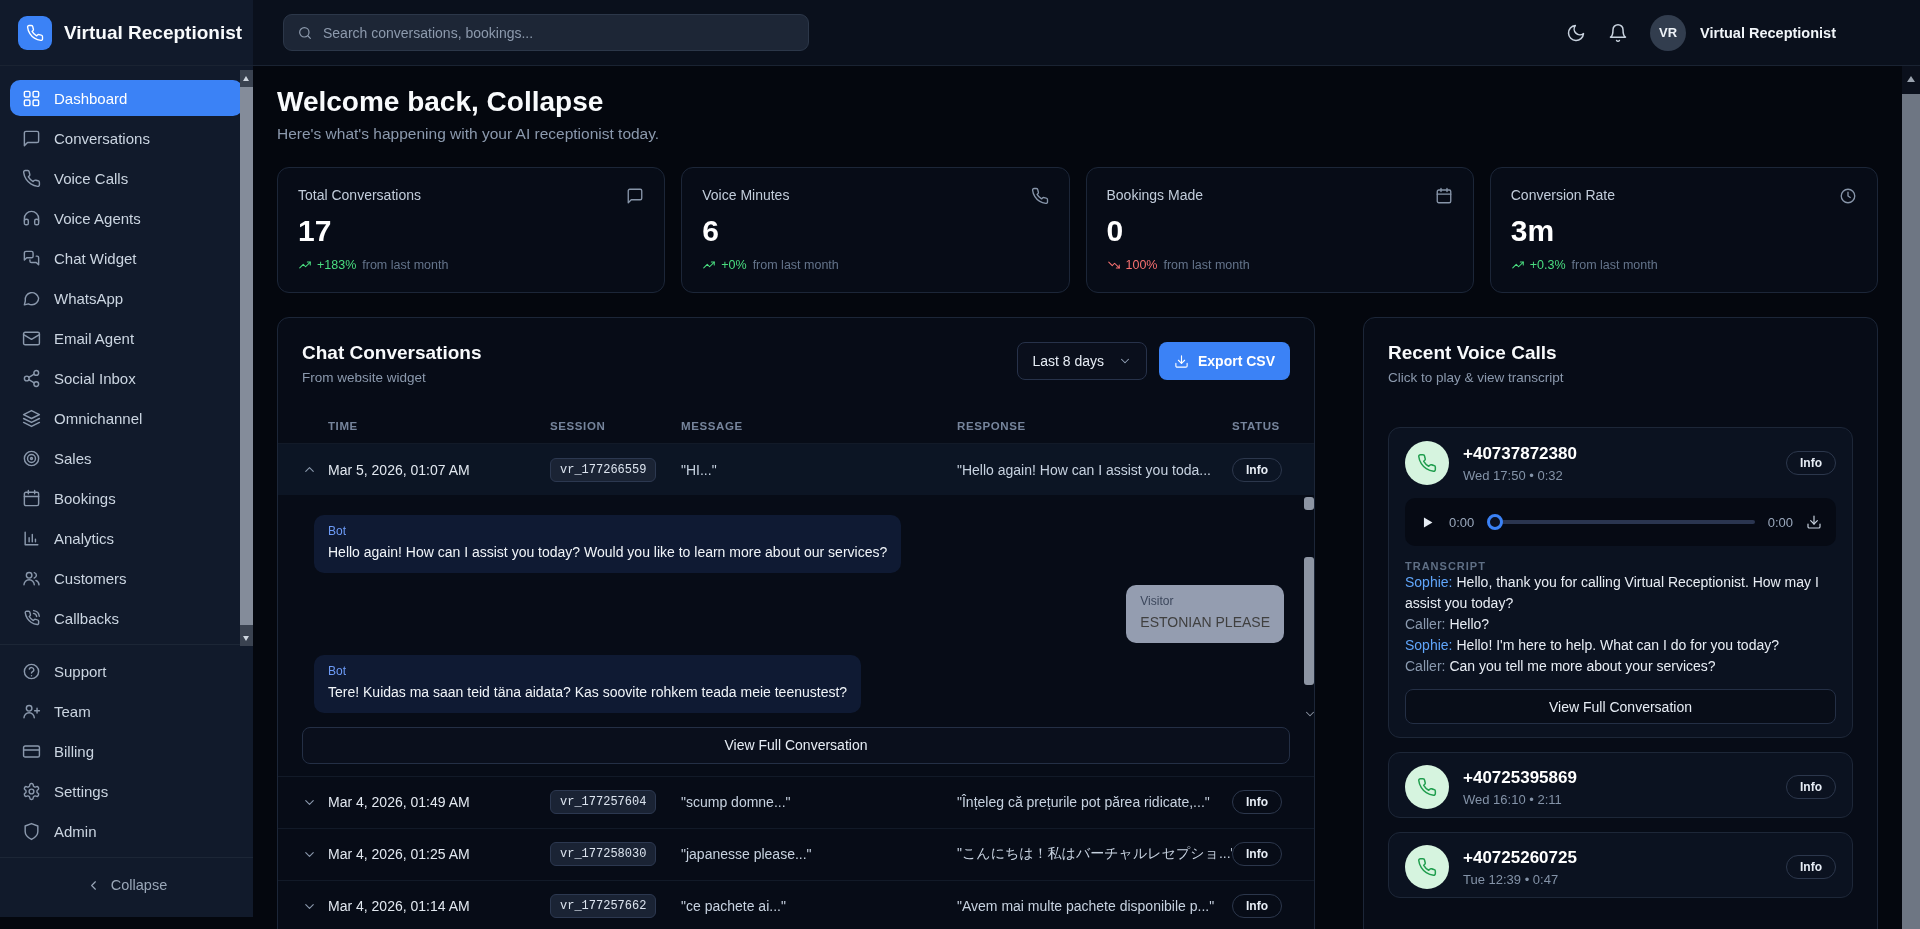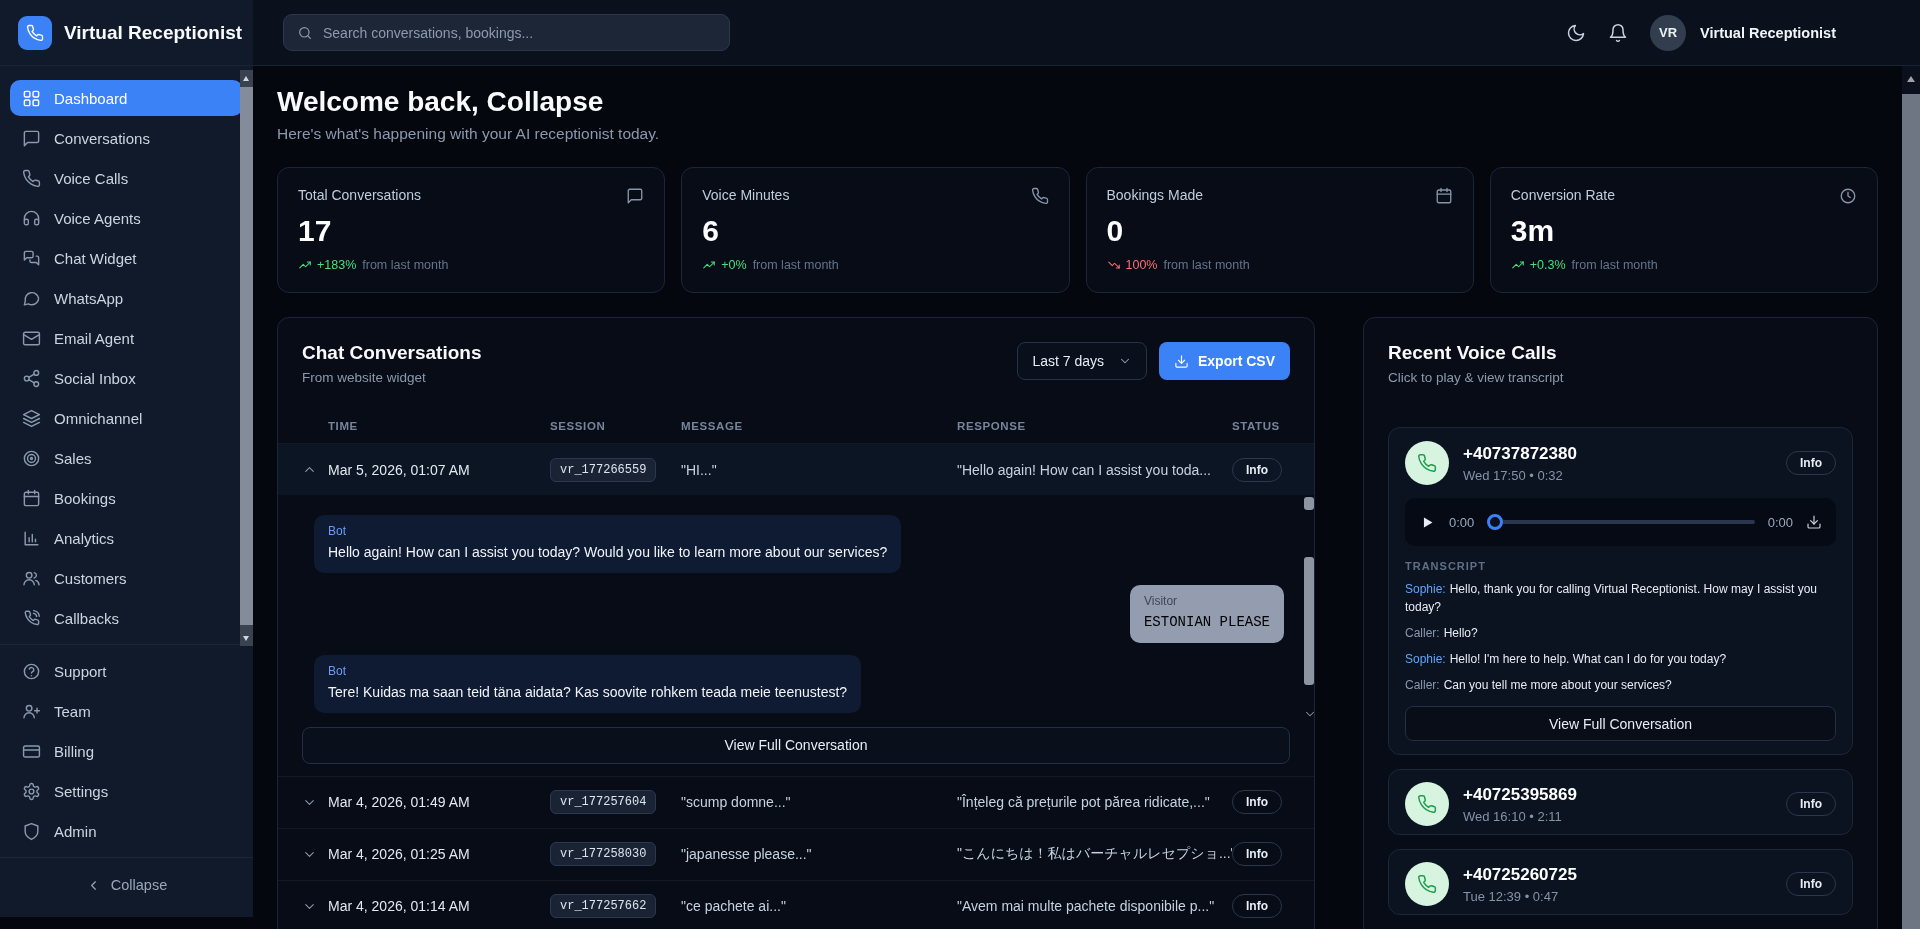--- a/index.html
+++ b/index.html
@@ -12,21 +12,21 @@
   svg { display:block; }
   .ic { stroke:currentColor; fill:none; stroke-width:1.8; stroke-linecap:round; stroke-linejoin:round; }
 
   
   .topbar { position:absolute; top:0; left:0; right:0; height:66px; display:flex; align-items:stretch;
             background:#0a101c; border-bottom:1px solid #1a2332; z-index:20; }
   .brand { width:253px; background:#111a2b; display:flex; align-items:center; gap:12px; padding:0 18px; flex:none; }
   .logo-badge { width:34px; height:34px; border-radius:9px; background:#3b82f6; display:flex; align-items:center; justify-content:center; color:#fff; flex:none; }
   .brand-title { font-size:19px; font-weight:700; color:#f8fafc; white-space:nowrap; }
   .topbar-main { flex:1; display:flex; align-items:center; padding-left:30px; padding-right:84px; }
-  .search { width:447px; height:37px; background:#1d2636; border:1px solid #2c3749; border-radius:9px;
+  .search { width:526px; height:37px; background:#1d2636; border:1px solid #2c3749; border-radius:9px;
             display:flex; align-items:center; gap:10px; padding:0 13px; color:#8d9aad; }
   .search input { flex:1; background:transparent; border:none; outline:none; color:#e2e8f0; font-size:14px; font-family:"Liberation Sans",sans-serif; }
   .search input::placeholder { color:#8d9aad; }
   .top-actions { margin-left:auto; display:flex; align-items:center; gap:22px; }
   .icon-btn { background:none; border:none; color:#c8d2de; cursor:pointer; }
   .avatar { width:36px; height:36px; border-radius:50%; background:#323d4e; color:#eef2f7; font-size:13px; font-weight:700;
             display:flex; align-items:center; justify-content:center; }
   .user-name { font-size:14.5px; font-weight:600; color:#f1f5f9; margin-left:-8px; }
 
   
@@ -96,21 +96,21 @@
   .pill { display:inline-block; font-size:12px; font-weight:600; color:#e7edf5; border:1px solid #2c374c;
           border-radius:999px; padding:4px 13px; cursor:pointer; }
 
   .thread { position:relative; padding:20px 16px 10px; display:flex; flex-direction:column; gap:12px; }
   .bubble { border-radius:10px; padding:9px 14px 11px; max-width:645px;margin-left:20px; }
   .bubble.bot { background:#0f1a33; align-self:flex-start; }
   .bubble .b-label { font-size:12px; color:#6d9bf7; margin-bottom:5px; }
   .bubble .b-text { font-size:14px; color:#f1f5f9; line-height:1.35; }
   .bubble.visitor { background:#949db0; align-self:flex-end; margin-right:14px; }
   .bubble.visitor .b-label { color:#3c475c; }
-  .bubble.visitor .b-text { color:#000000;font-family:Liberation Mono, monospace; }
+  .bubble.visitor .b-text { color:#404040; }
   .thread-scrollbar { position:absolute; right:0; top:0; bottom:24px; width:10px; }
   .thread-scrollbar .cap { position:absolute; top:2px; right:0; width:10px; height:13px; background:#8d95a3; border-radius:3px; }
   .thread-scrollbar .thumb { position:absolute; top:62px; right:0; width:10px; height:128px; background:#8d95a3; border-radius:3px; }
   .thread-chev { position:absolute; right:-3px; bottom:2px; color:#8b93a1; }
   .view-full { display:block; width:100%; height:37px; margin-top:4px; background:#0a0f1c; border:1px solid #242f45;
                border-radius:8px; color:#e7edf5; font-size:14px; cursor:pointer; font-family:"Liberation Sans",sans-serif; }
 
   
   .calls-list { margin-top:42px; display:flex; flex-direction:column; gap:14px; }
   .call-card { background:#0b1220; border:1px solid #1d2738; border-radius:12px; padding:13px 16px; }
@@ -119,21 +119,21 @@
                  display:flex; align-items:center; justify-content:center; flex:none; }
   .call-id { flex:1; }
   .call-number { font-size:17px; font-weight:700; color:#ffffff; }
   .call-meta { font-size:13px; color:#8493a8; margin-top:4px; }
   .player { margin-top:13px; height:48px; background:#060a14; border-radius:10px; display:flex; align-items:center; gap:13px; padding:0 14px; }
   .ptime { font-size:13px; color:#9aa8bc; }
   .slider { flex:1; position:relative; height:18px; cursor:pointer; }
   .slider .track { position:absolute; left:6px; right:0; top:7px; height:4px; background:#2a3550; border-radius:2px; }
   .slider .handle { position:absolute; left:0; top:1px; width:16px; height:16px; border-radius:50%; background:#0a1020; border:3px solid #3b82f6; z-index:2; }
   .transcript-label { margin-top:14px; font-size:11px; font-weight:700; letter-spacing:1px; color:#5f6f85; }
-  .t-line { margin-top:8px; font-size:12px; line-height:1.5; color:#e8edf4; }
+  .t-line { font-size:14px; line-height:1.5; color:#e8edf4; }
   .spk { margin-right:4px; }
   .spk.sophie { color:#60a5fa; }
   .spk.caller { color:#8a99ae; }
   .call-card .view-full { margin-top:12px; height:35px; background:#080d18; }
   .call-card.simple { padding:12px 16px; height:66px; }
 </style>
 </head>
 <body>
 
 <svg width="0" height="0" style="position:absolute">
@@ -514,21 +514,21 @@
   <div class="panels">
 
     <section class="panel">
       <div class="panel-head">
         <div>
           <div class="panel-title">Chat Conversations</div>
           <div class="panel-sub">From website widget</div>
         </div>
         <div class="head-actions">
           <div class="select">
-            <span>Last 7 days</span>
+            <span>Last 8 days</span>
             <svg class="ic" width="14" height="14">
                 <use href="#i-chev-down"></use>
               </svg>
           </div>
           <button class="btn-primary">
             <svg class="ic" width="15" height="15">
                 <use href="#i-download"></use>
               </svg>
             <span>Export CSV</span>
           </button>

